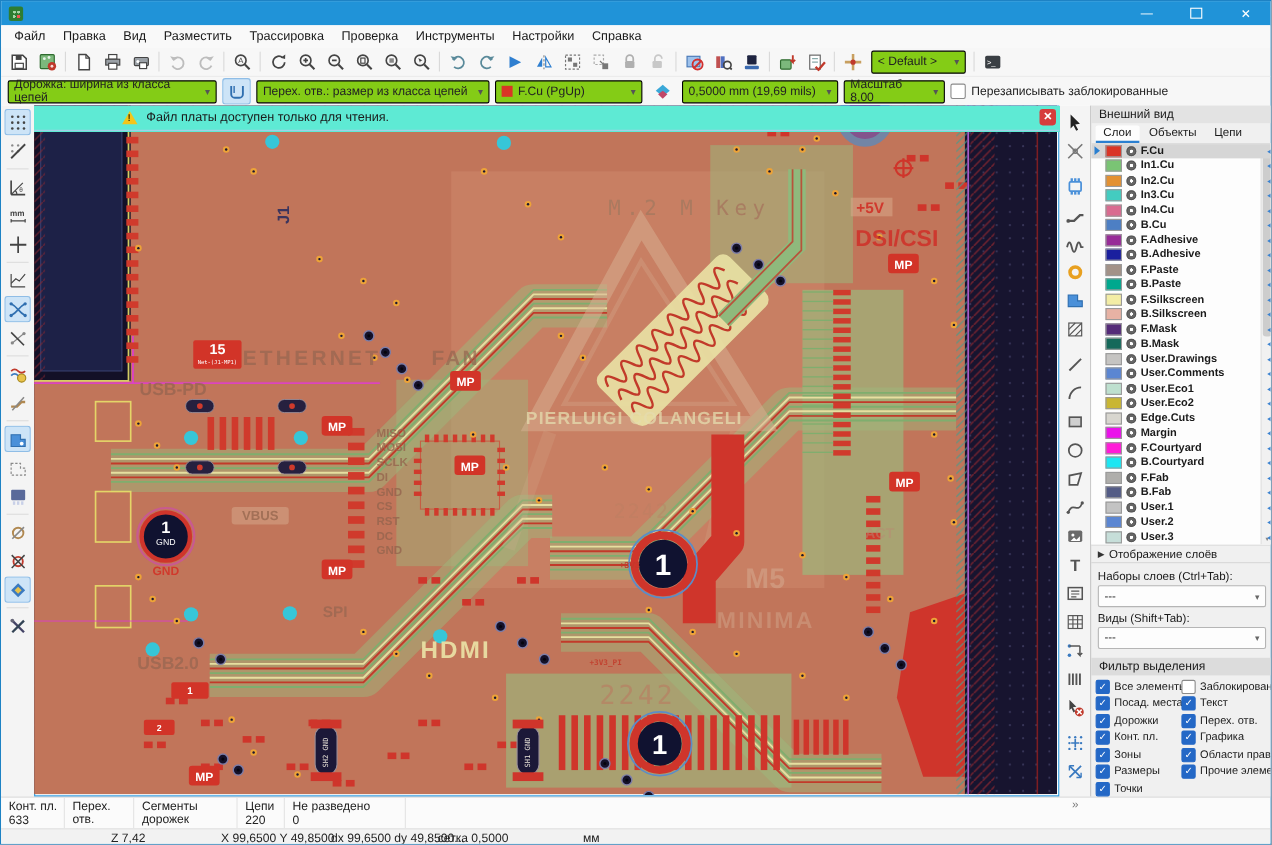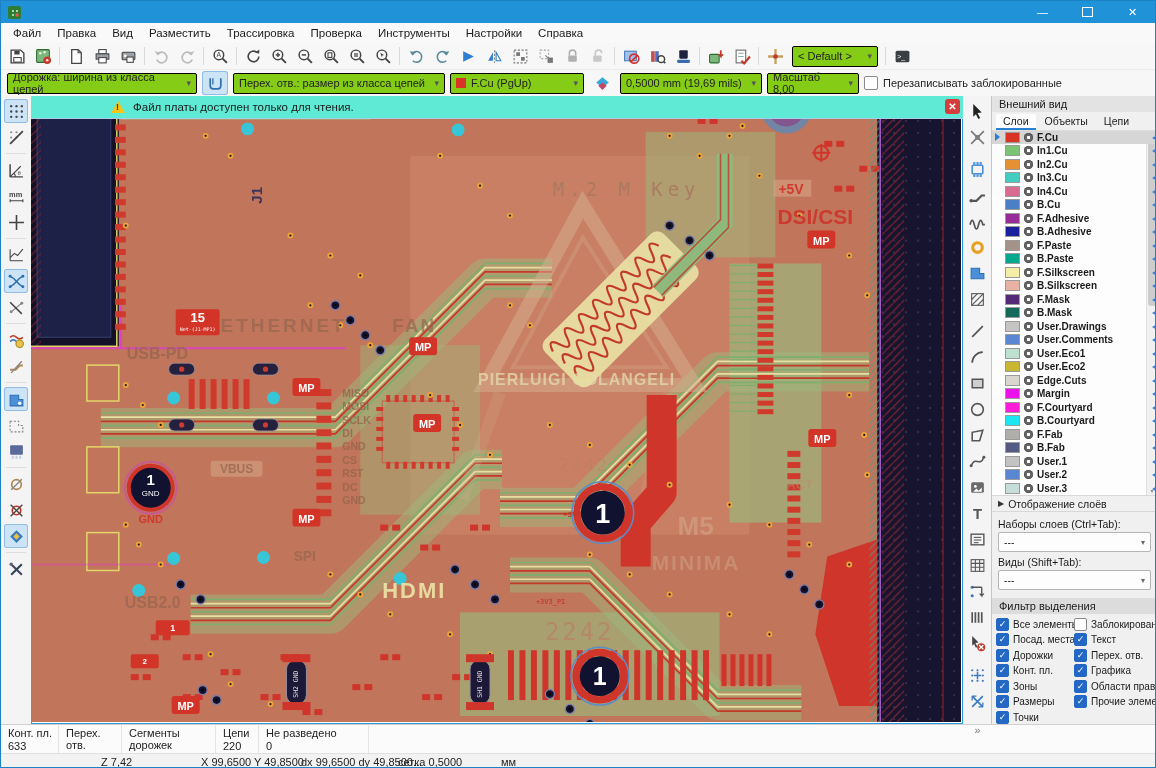--- a/index.html
+++ b/index.html
@@ -1495,15 +1495,15 @@
       <div class="scell" style="width: 110px;">
         <div class="l">Не разведено</div>
         <div class="v">0</div>
       </div>
     </div>
   <div class="status2">
     <span style="left:100px">Z 7,42</span>
     <span style="left:200px">X 99,6500  Y 49,8500</span>
     <span style="left:300px">dx 99,6500  dy 49,8500...</span>
     <span style="left:397px">сетка 0,5000</span>
-    <span style="left:500px">мм</span>
+    <span style="left:529px">мм</span>
   </div>
 </div>
 
 </body></html>

